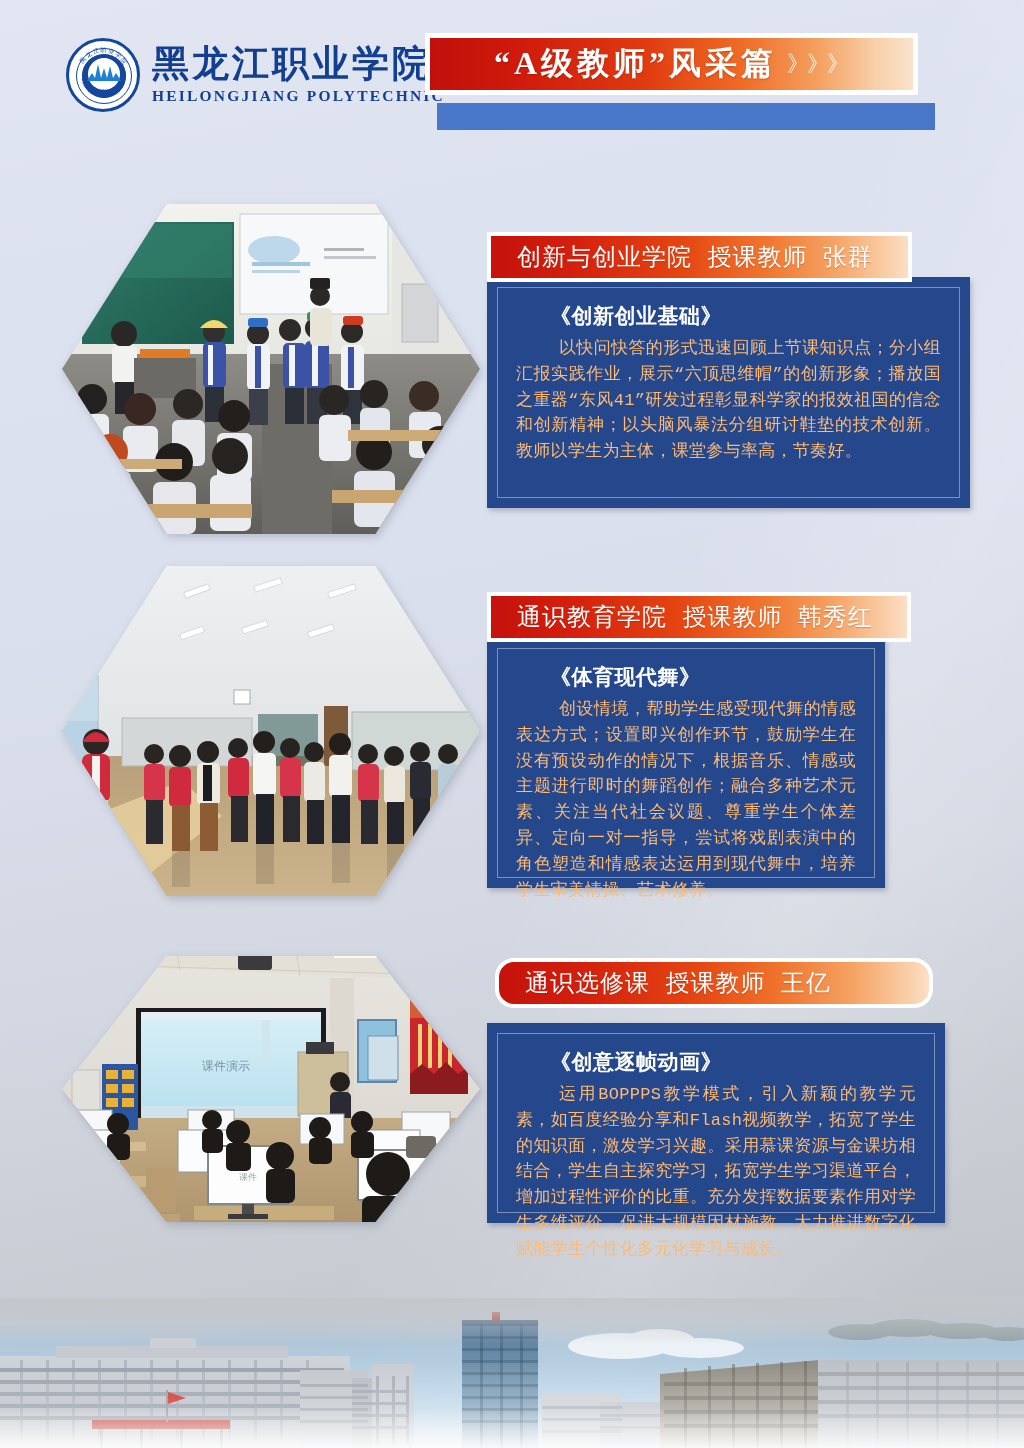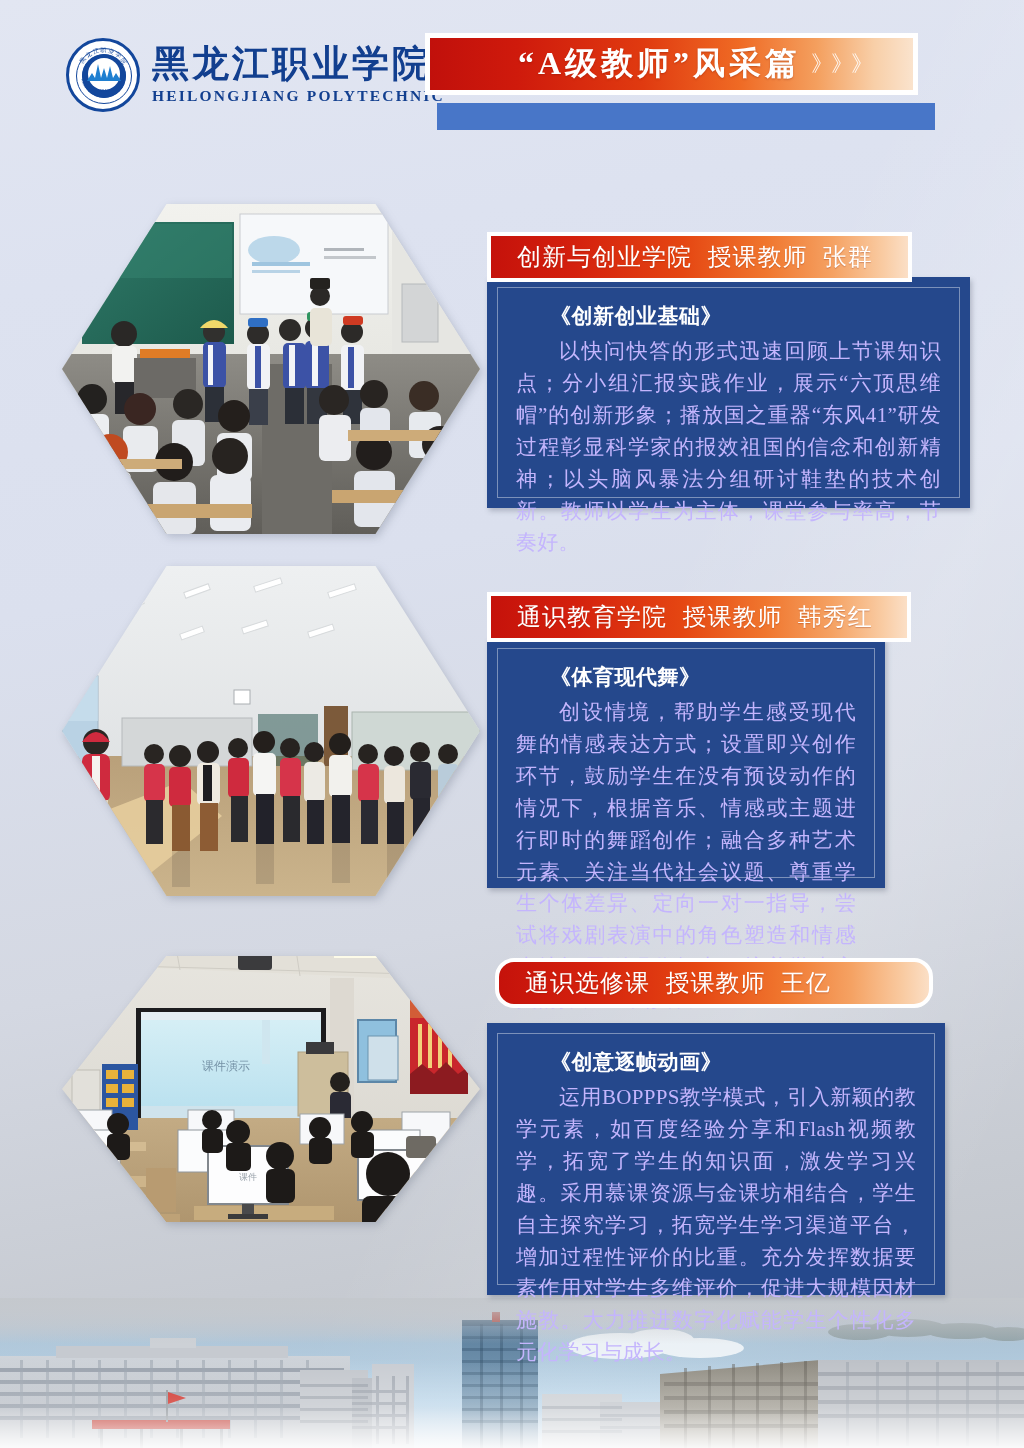--- a/index.html
+++ b/index.html
@@ -125,21 +125,21 @@
     display: flex;
     align-items: center;
     z-index: 3;
   }
   .banner-title {
     font-family: "Liberation Serif", "DejaVu Serif", serif;
     font-weight: 700;
     font-size: 32px;
     color: #ffffff;
     letter-spacing: 4px;
-    margin-left: 88px;
+    margin-left: 64px;
     white-space: nowrap;
     text-shadow: 0 1px 2px rgba(120,20,0,0.35);
   }
   .banner-chev {
     font-size: 22px;
     color: #ffffff;
     margin-left: 10px;
     letter-spacing: -2px;
     opacity: 0.95;
   }
@@ -216,23 +216,23 @@
   .course-title {
     font-family: "DejaVu Sans", "Liberation Sans", sans-serif;
     font-size: 21px;
     font-weight: 700;
     color: #ffffff;
     margin-left: 34px;
     margin-bottom: 6px;
     letter-spacing: 0.5px;
   }
   .course-desc {
-    font-family: Liberation Serif, serif;
-    font-size: 21px;
-    color: #c4b5fd;
+    font-family: Liberation Mono, monospace;
+    font-size: 17px;
+    color: #fdba74;
     line-height: 1.52;
     text-indent: 43px;
     text-align: justify;
     letter-spacing: 0.3px;
   }
 
   
   .skyline {
     position: absolute;
     left: 0;
@@ -662,21 +662,21 @@
           <rect x="344" y="212" width="30" height="22" rx="4"></rect>
         </g>
 
         <rect x="84" y="244" width="30" height="44" fill="#b89b71"></rect>
         <rect x="0" y="290" width="118" height="12" fill="#bea277"></rect>
       </svg>
     </div>
   </div>
 
   <div class="block">
-    <div class="card-body" style="left:487px; top:1023px; width:458px; height:272px;">
+    <div class="card-body" style="left:487px; top:1023px; width:458px; height:200px;">
       <div class="card-body-inner">
         <div class="course-title">《创意逐帧动画》</div>
         <div class="course-desc">运用BOPPPS教学模式，引入新颖的教学元素，如百度经验分享和Flash视频教学，拓宽了学生的知识面，激发学习兴趣。采用慕课资源与金课坊相结合，学生自主探究学习，拓宽学生学习渠道平台，增加过程性评价的比重。充分发挥数据要素作用对学生多维评价，促进大规模因材施教。大力推进数字化赋能学生个性化多元化学习与成长。</div>
       </div>
     </div>
     <div class="card-head" style="left:495px; top:958px; width:438px;border-radius:19px;">
       <span class="card-head-text">通识选修课   授课教师   王亿</span>
     </div>
   </div>
 

